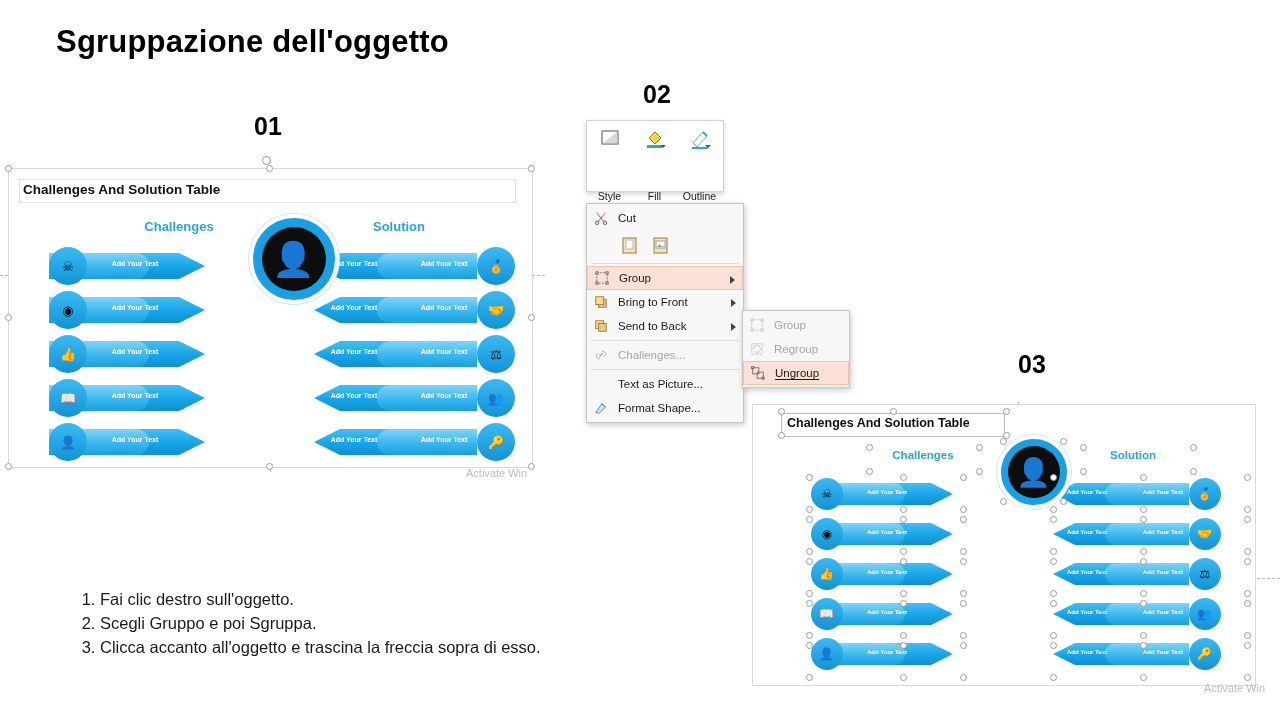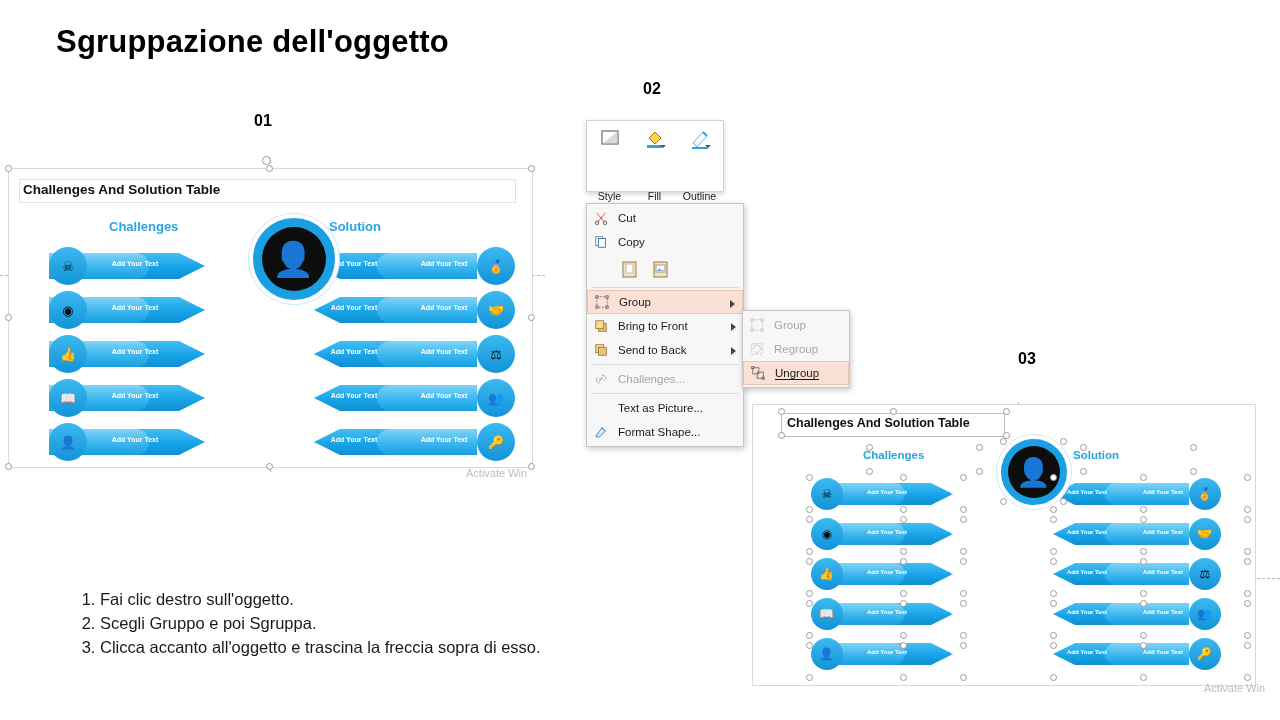--- a/index.html
+++ b/index.html
@@ -13,32 +13,32 @@
   .abs{position:absolute;}
 
   
   #page-title{
     left:56px;top:24px;
     font-size:31px;font-weight:bold;color:#000;
     letter-spacing:.2px;
   }
 
   
-  .step-num{font-size:16px;font-weight:bold;color:#000;}
+  .step-num{font-size:25px;font-weight:bold;color:#000;}
 
   
   .graphic{
     background:#ffffff;
     border:1px solid #d9d9d9;
     box-sizing:border-box;
   }
   .graphic .hdr{
     font-weight:bold;color:#111;
   }
-  .col-title{color:#2aa3e0;font-weight:bold;text-align:left;}
+  .col-title{color:#2aa3e0;font-weight:bold;text-align:center;}
   .chev{
     position:absolute;
     background:linear-gradient(180deg,#43bef2 0%,#17a4e8 55%,#0f8fd1 100%);
   }
   .chev.right{
     clip-path:polygon(0 0, 78% 0, 100% 50%, 78% 100%, 0 100%);
   }
   .chev.left{
     clip-path:polygon(22% 0, 100% 0, 100% 100%, 22% 100%, 0 50%);
   }
@@ -319,29 +319,20 @@
     <span class="ic">
       <svg width="14" height="14" viewBox="0 0 16 16">
           <path d="M3 2 L12 13 M13 2 L4 13" stroke="#d04a2a" fill="none"></path>
           <circle cx="3.5" cy="13.5" r="2" fill="none" stroke="#555"></circle>
           <circle cx="12.5" cy="13.5" r="2" fill="none" stroke="#555"></circle>
         </svg>
     </span>
     <span>Cut</span>
   </div>
 
-  <div class="cm-item">
-    <span class="ic">
-      <svg width="14" height="14" viewBox="0 0 16 16">
-          <rect x="2" y="2" width="8" height="10" fill="#fff" stroke="#7a7a7a"></rect>
-          <rect x="5" y="4" width="8" height="10" fill="#fff" stroke="#2a6fb0"></rect>
-        </svg>
-    </span>
-    <span>Copy</span>
-  </div>
 
 
   <div class="paste-row">
     <span class="paste-btn">
       <svg width="18" height="18" viewBox="0 0 18 18">
           <rect x="2" y="2" width="13" height="15" fill="#f5e2bf" stroke="#9b7a3c"></rect>
           <rect x="5" y="4" width="7" height="9" fill="#ffffff" stroke="#b9b9b9"></rect>
         </svg>
     </span>
     <span class="paste-btn">

